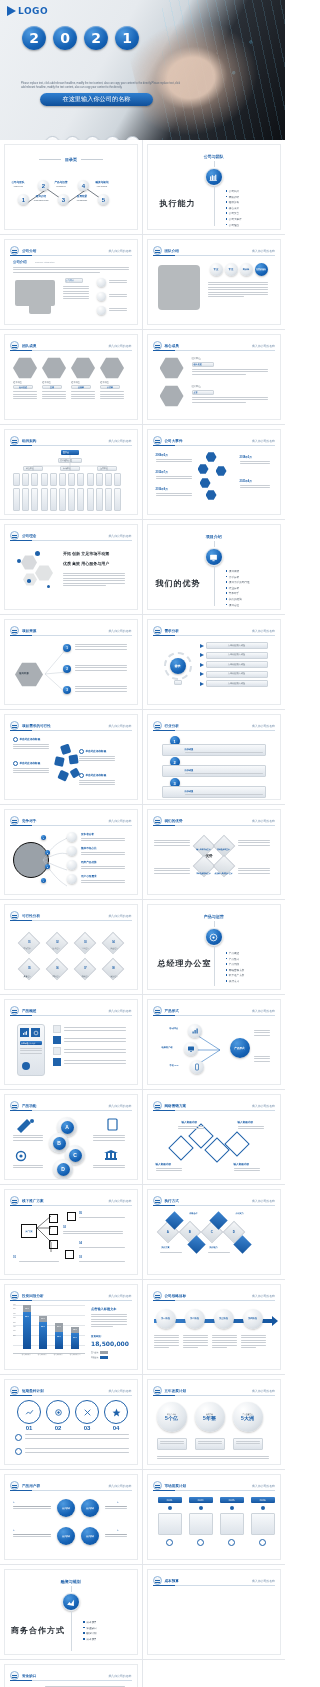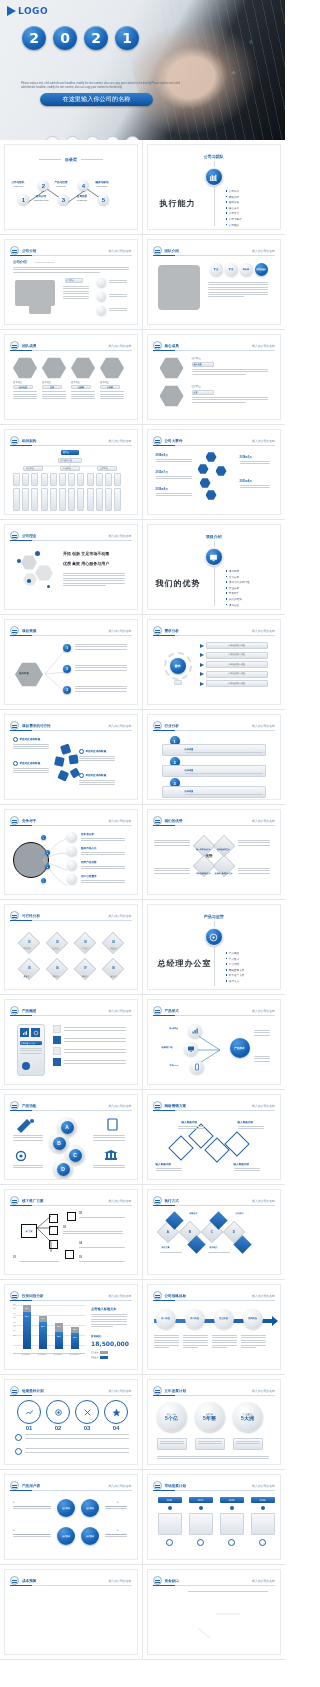--- a/index.html
+++ b/index.html
@@ -1581,20 +1581,39 @@
                 <span style="font-size:2.4px;color:#fff;font-family:'DejaVu Sans',sans-serif">2026</span>
               </div>
           <div class="circ" style="width:4px;height:4px;background:#1f62ab;margin:3px auto"></div>
           <div class="pill" style="height:22px"></div>
               <div class="circ" style="width:7px;height:7px;border:1px solid #1f62ab;margin:4px auto"></div>
             </div>
       </div>
     </div>
       </div>
 
+    <div class="slide">
+        <div class="inner">
+      <div class="sectitle" style="position:absolute;left:0;right:0;top:9px">融资与规划</div>
+      <div class="vrule" style="left:50%;top:16px;width:.5px;height:6px"></div>
+      <div class="disc-b" style="position:absolute;left:50%;margin-left:-9px;top:23px;width:18px;height:18px;border:1.2px solid #dfe5eb">
+        <svg viewBox="0 0 16 16" style="width:9px;height:9px;fill:#fff">
+              <path d="M2 12l4-5 3 3 5-7v11z"></path>
+            </svg>
+          </div>
+      <div class="vrule" style="left:50%;top:41px;width:.5px;height:40px"></div>
+      <div class="bigmid" style="position:absolute;left:6px;top:55px">商务合作方式</div>
+      <div class="bullets" style="position:absolute;left:78px;top:50px">
+        <span>成本预算</span>
+            <span>资金缺口</span>
+        <span>融资计划</span>
+            <span>成本预算</span>
+      </div>
+    </div>
+      </div>
 
     <div class="slide">
         <div class="inner">
       <div class="shead">
             <span class="hicon">
               <i></i>
             </span>
         <span class="htitle">成本预算</span>
             <span class="hright">插入你公司的名称</span>
           </div>

